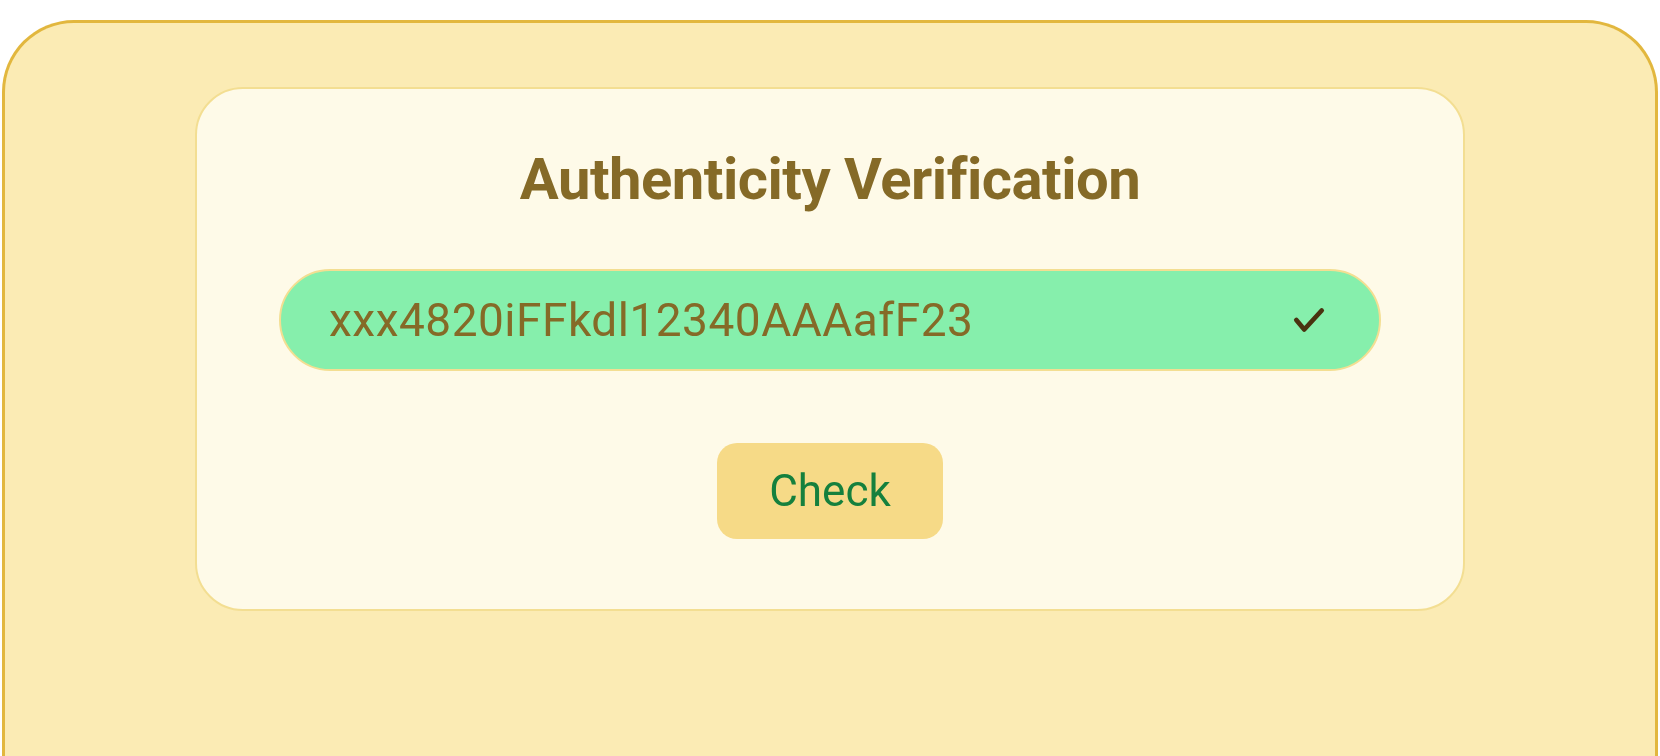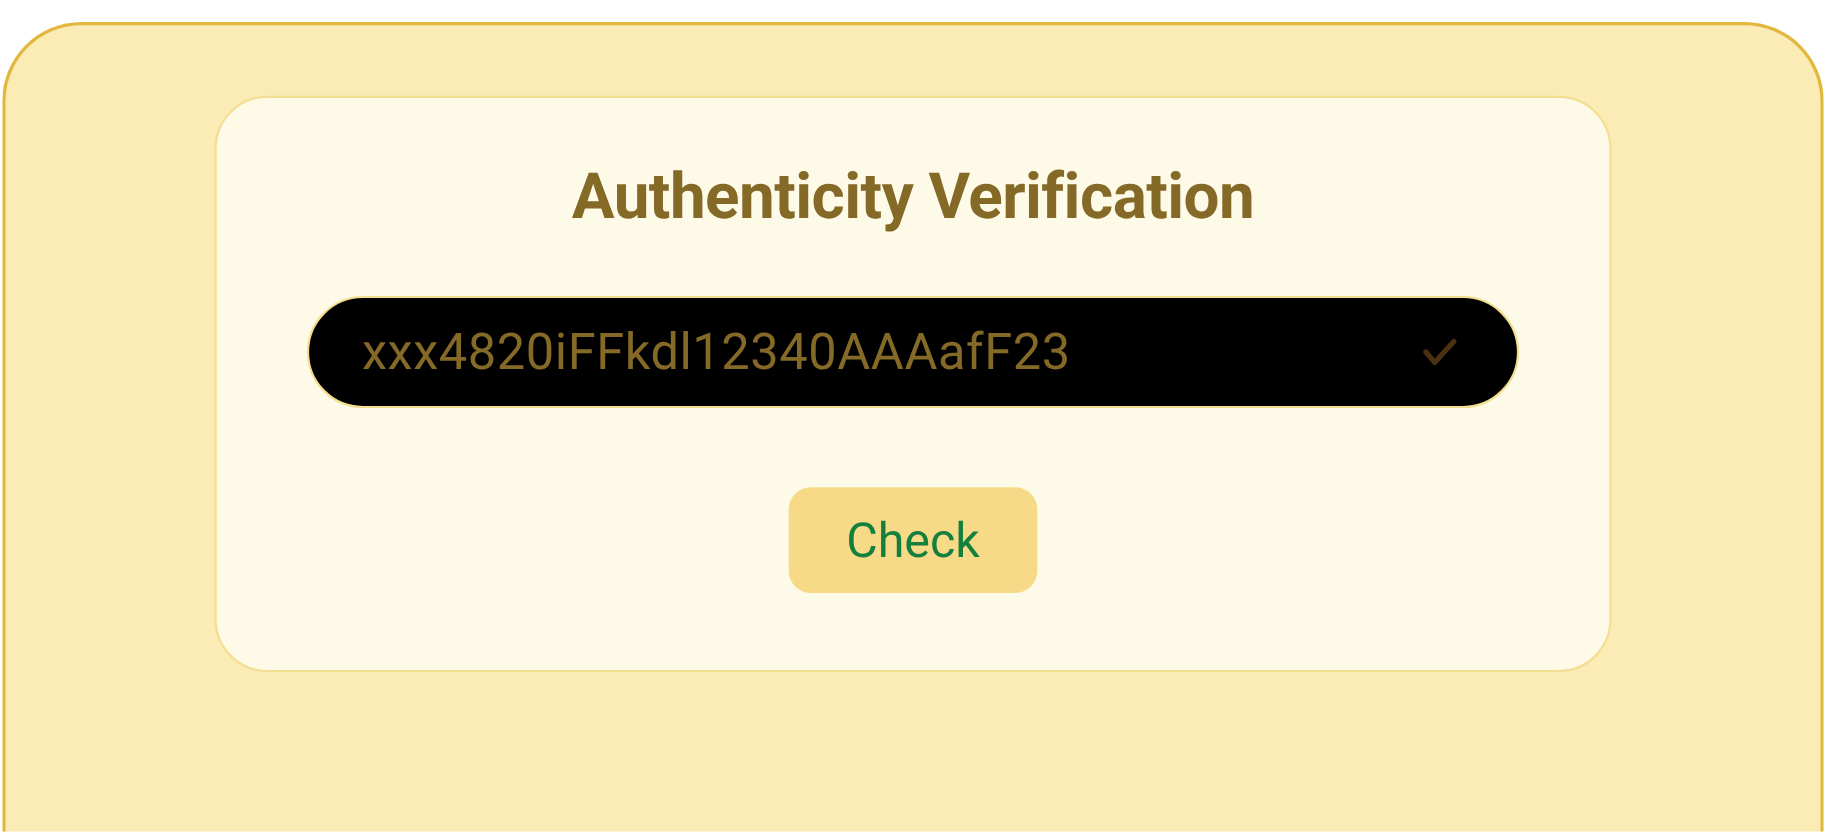--- a/index.html
+++ b/index.html
@@ -37,21 +37,21 @@
   .title {
     font-size: 58px;
     font-weight: 700;
     color: #856A27;
     text-align: center;
     margin-bottom: 56px;
     letter-spacing: -0.5px;
   }
   .input-row {
     width: 100%;
-    background: #000000;
+    background: #86efac;
     border: 2px solid #F3DE92;
     border-radius: 56px;
     padding: 22px 48px 22px 48px;
     display: flex;
     align-items: center;
     justify-content: space-between;
     margin-bottom: 72px;
     gap: 48px;
   }
   .code-input {

